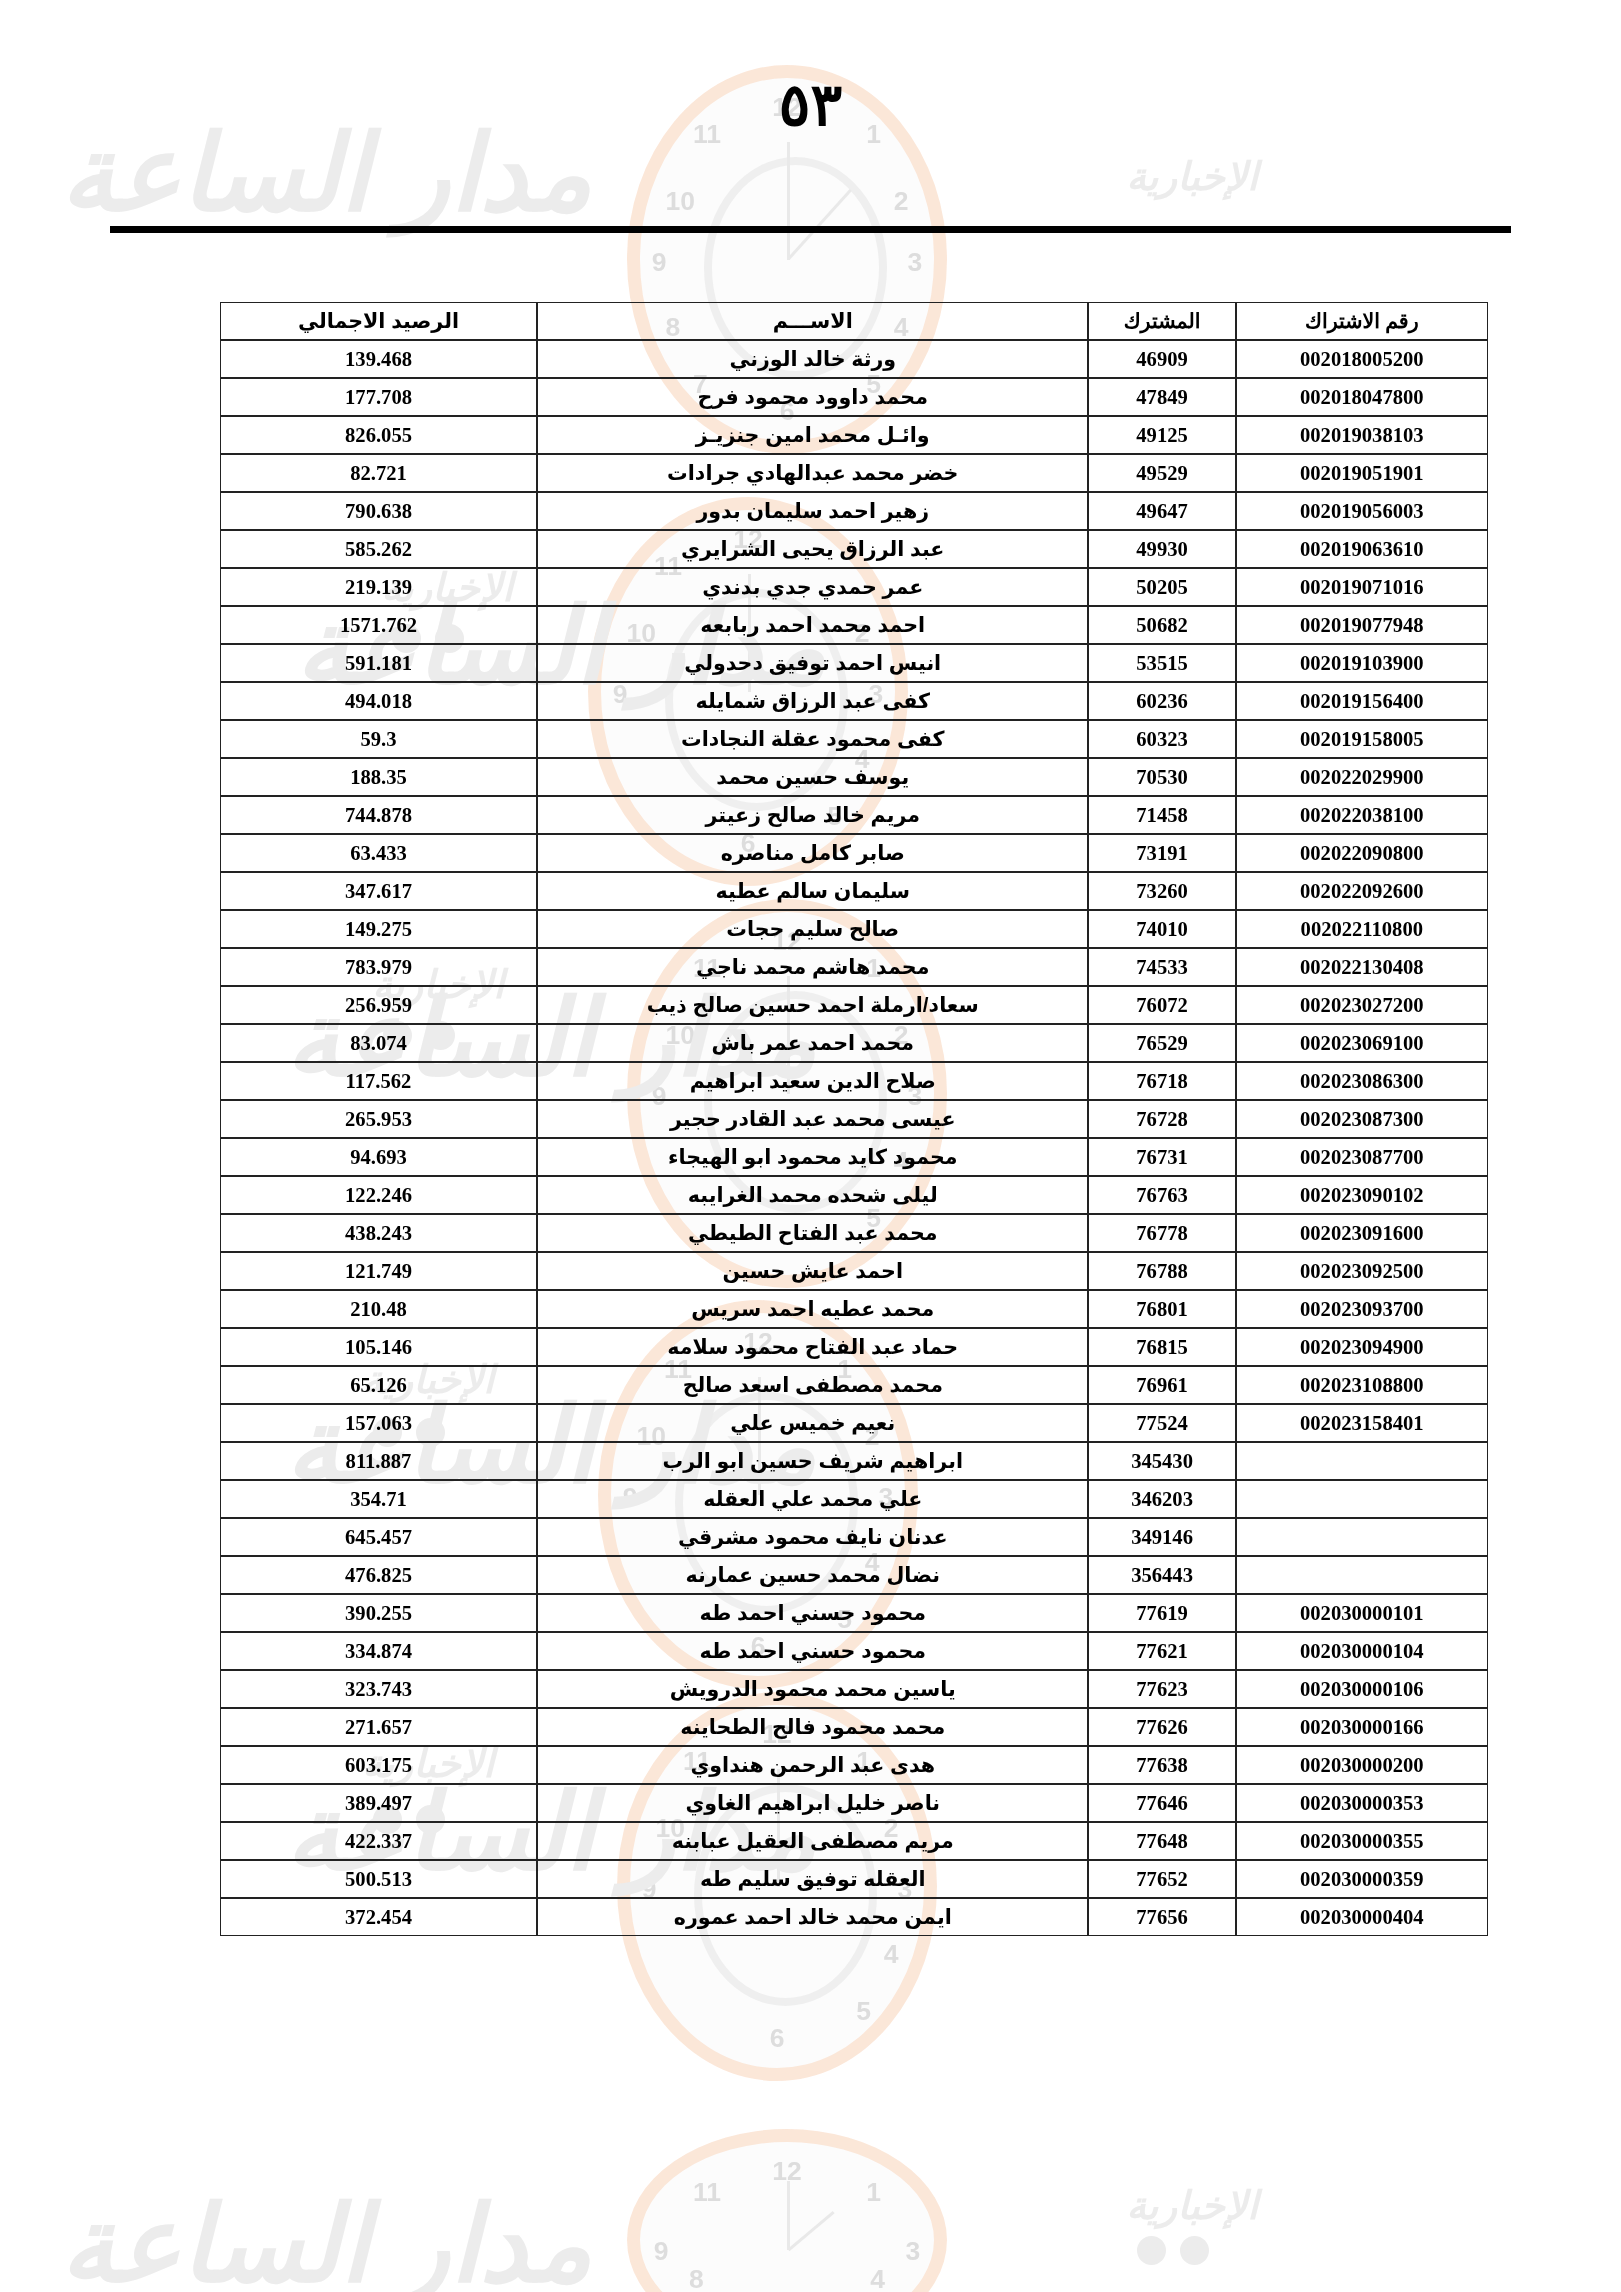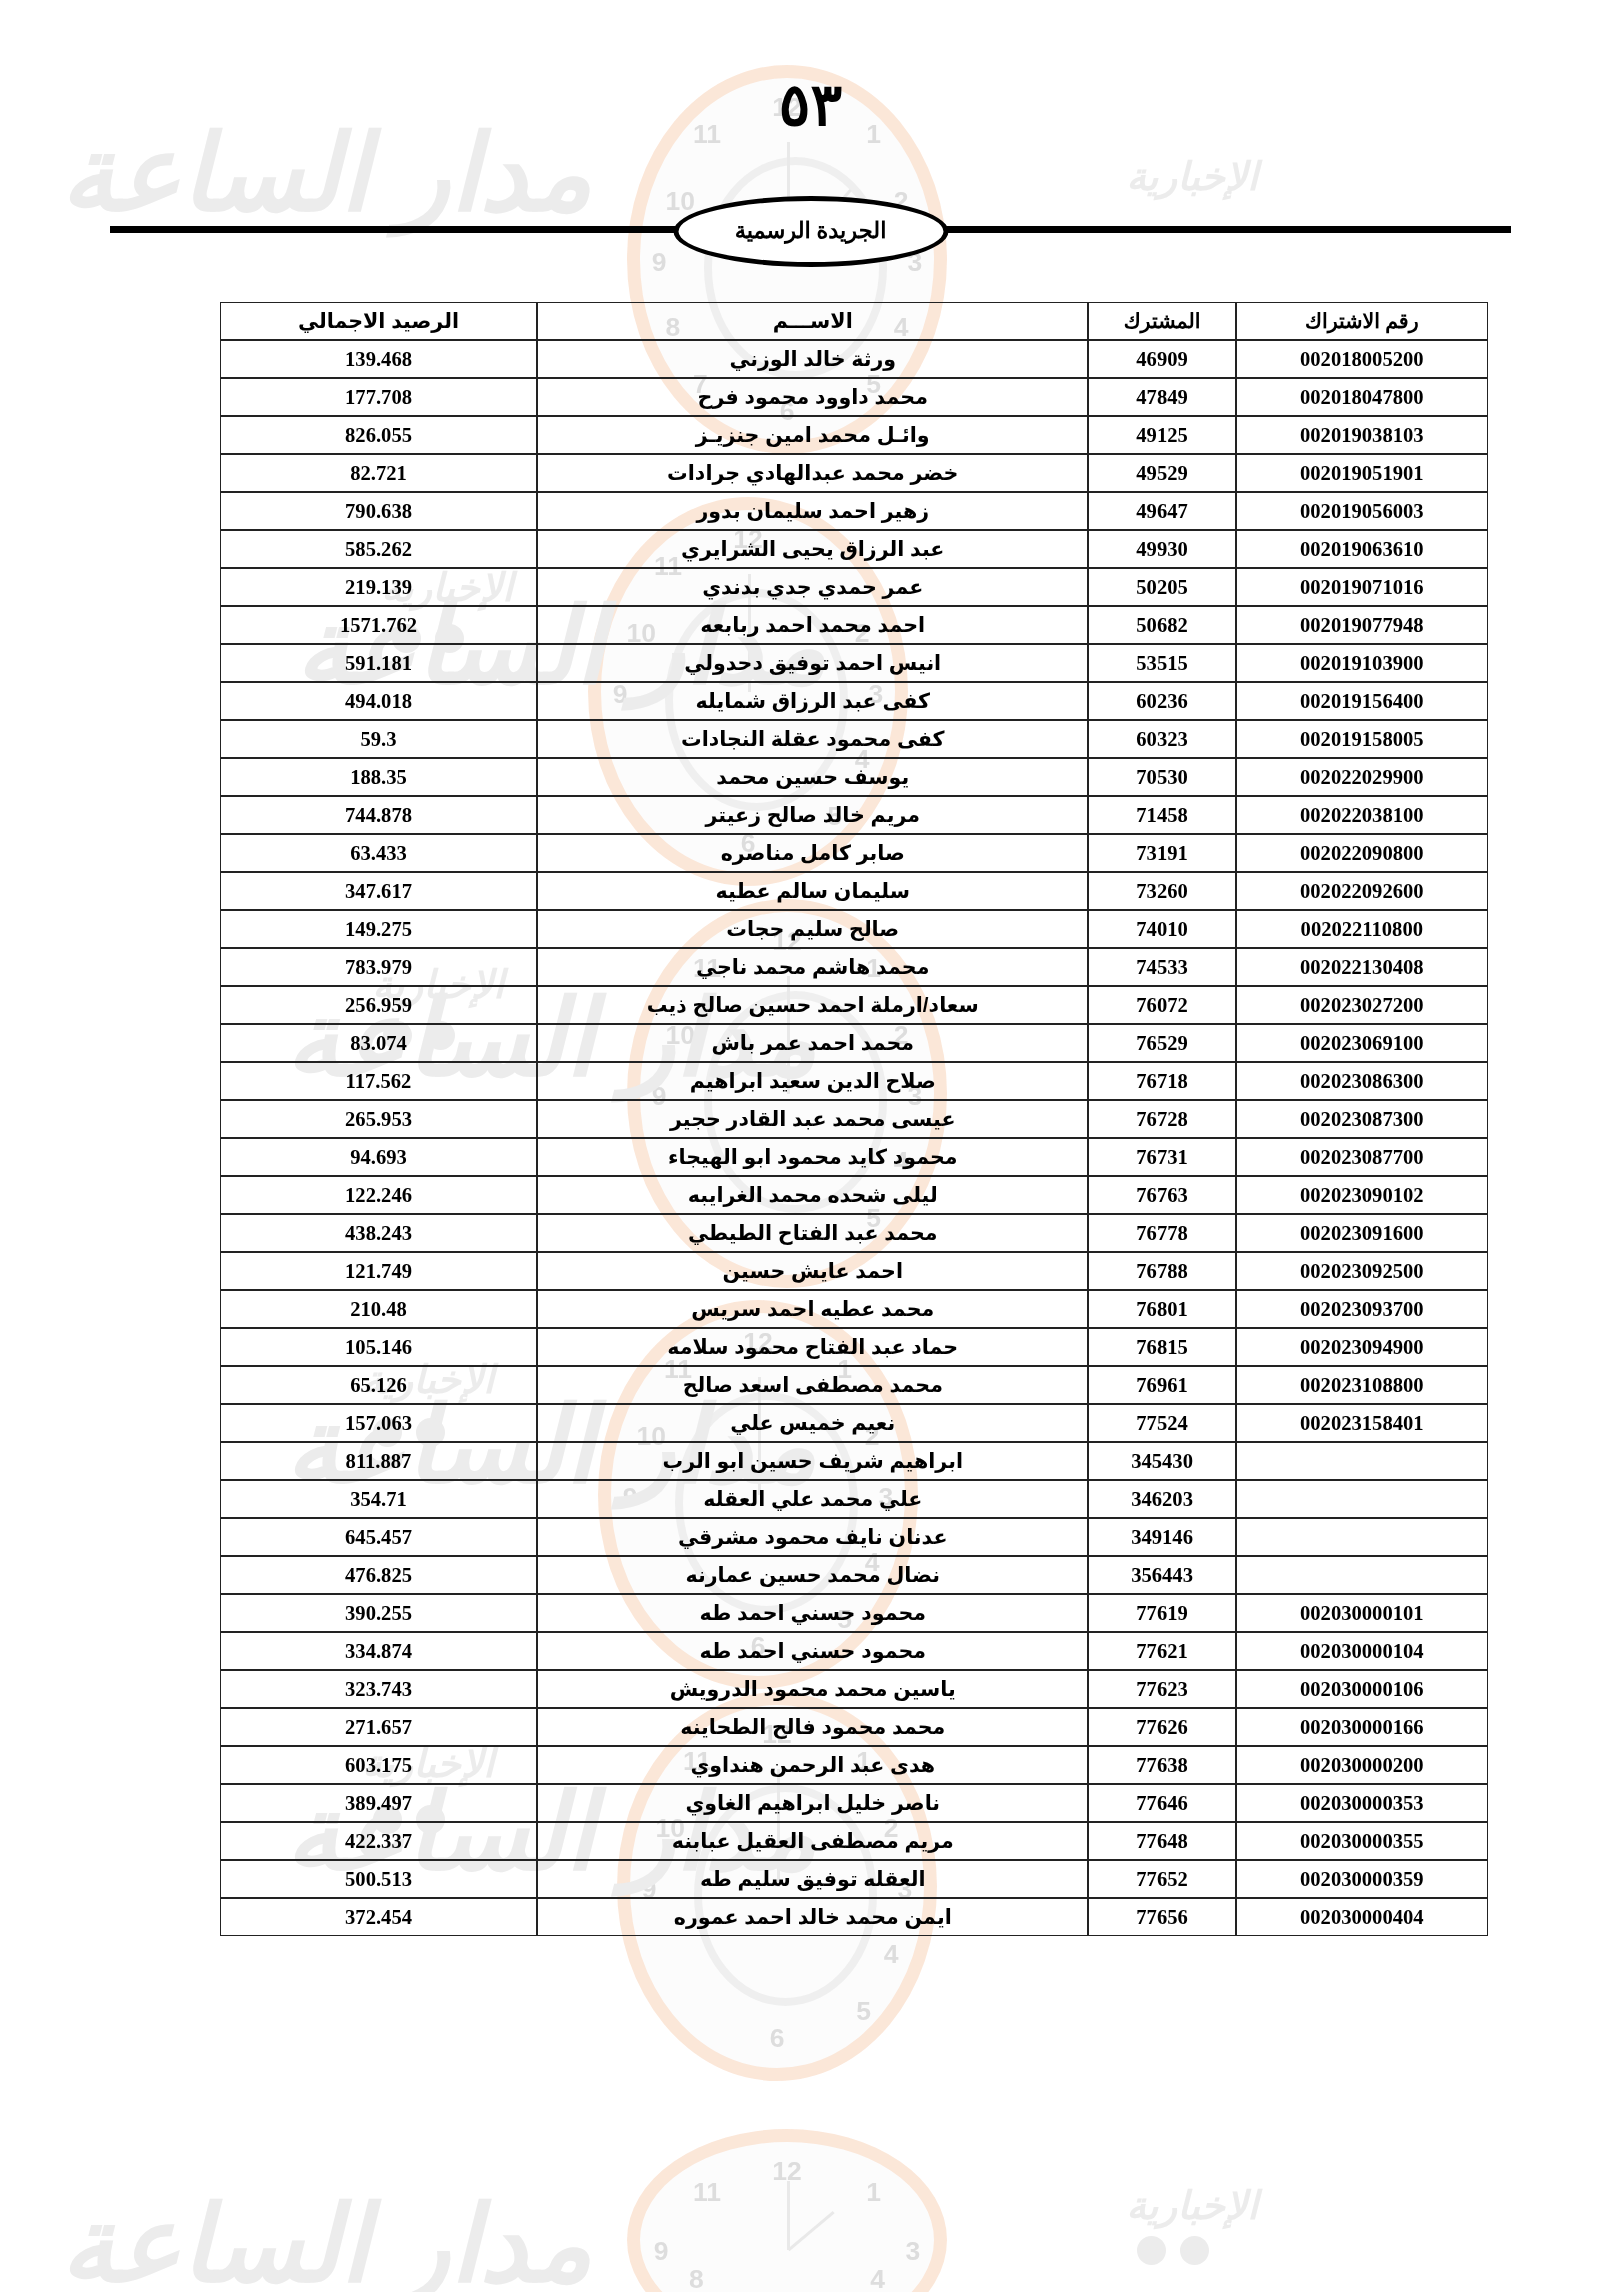--- a/index.html
+++ b/index.html
@@ -298,23 +298,20 @@
   <div class="wm-dots" style="top:2200px; right:412px;">
       <i></i>
       <i></i>
     </div>
 </div>
 
 <div class="page-number">٥٣</div>
 
 <div class="masthead">
   <div class="rule"></div>
-  <div class="oval">
-    <span>الجريدة الرسمية</span>
-  </div>
 </div>
 
 <div class="table-wrap">
   <table class="gazette">
     <colgroup>
       <col class="c-sub">
         <col class="c-num">
         <col class="c-name">
         <col class="c-bal">
     </colgroup>

